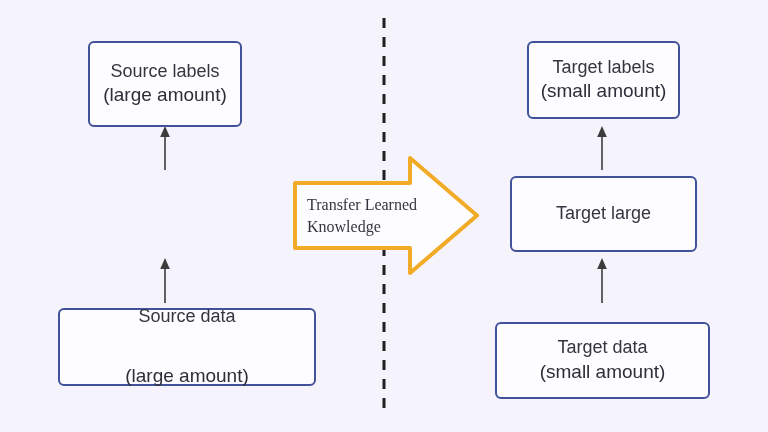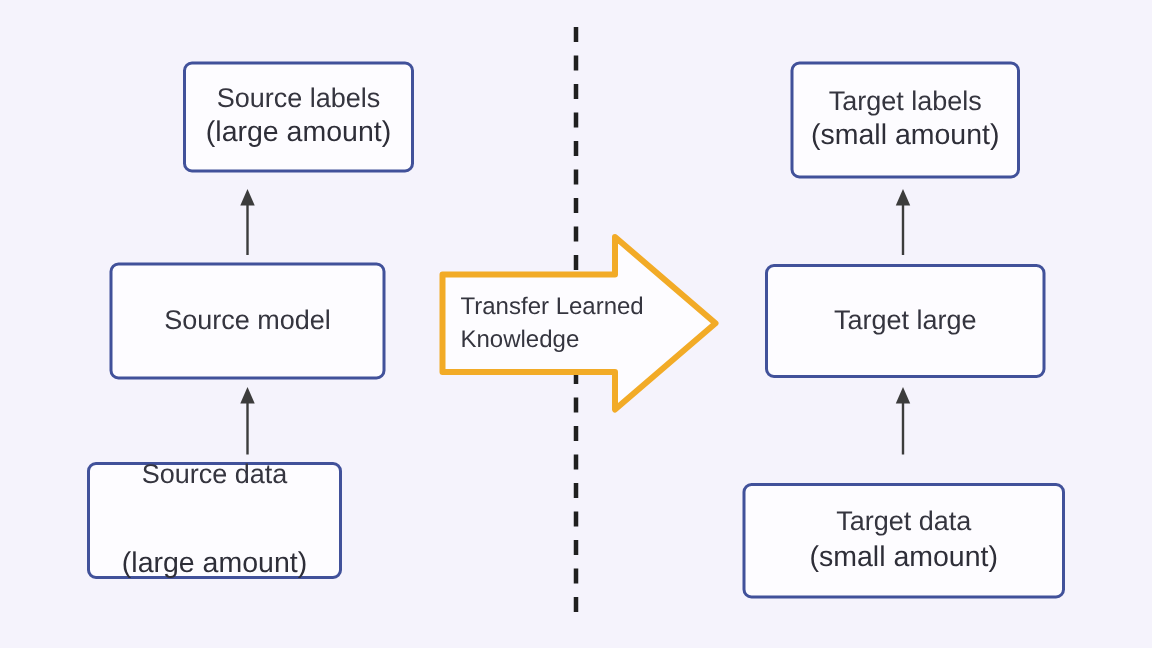--- a/index.html
+++ b/index.html
@@ -25,25 +25,26 @@
     display:flex;flex-direction:column;align-items:center;justify-content:center;
     text-align:center;
     line-height:1.2;
   }
   .box-title{font-size:18px;color:var(--text);}
   .box-subtitle{font-size:19px;color:var(--subtitle-text);margin-top:2px;}
   .transfer-label{
     position:absolute;left:307px;top:194px;width:132px;
     font-size:16px;line-height:22px;color:var(--text);
     text-align:left;
+    font-family:Liberation Serif, serif;
   }
   
-  .b-source-labels{left:88px;top:41px;width:154px;height:74px;margin-left:34px;}
+  .b-source-labels{left:88px;top:41px;width:154px;height:86px;}
   .b-source-model {left:73px;top:175px;width:184px;height:78px;}
-  .b-source-data  {left:58px;top:308px;width:170px;height:78px;gap:36px;}
+  .b-source-data  {left:58px;top:308px;width:258px;height:78px;gap:36px;}
   .b-target-labels{left:527px;top:41px;width:153px;height:78px;text-align:right;}
   .b-target-model {left:510px;top:176px;width:187px;height:76px;}
   .b-target-data  {left:495px;top:322px;width:215px;height:77px;}
 </style>
 </head>
 <body>
 
 <div class="canvas">
 
   <svg class="layer" viewBox="0 0 768 432">
@@ -75,23 +76,20 @@
     <polygon points="295,183 410,183 410,158 477,215.5 410,273 410,248 295,248" style="fill:var(--box-fill);stroke:var(--arrow-yellow);stroke-width:4;stroke-linejoin:round"></polygon>
   </svg>
 
   <div class="transfer-label">Transfer Learned Knowledge</div>
 
   <div class="box b-source-labels">
     <div class="box-title">Source labels</div>
     <div class="box-subtitle">(large amount)</div>
   </div>
 
-  <div class="box b-source-model">
-    <div class="box-title">Source model</div>
-  </div>
 
   <div class="box b-source-data">
     <div class="box-title">Source data</div>
     <div class="box-subtitle">(large amount)</div>
   </div>
 
   <div class="box b-target-labels">
     <div class="box-title">Target labels</div>
     <div class="box-subtitle">(small amount)</div>
   </div>

